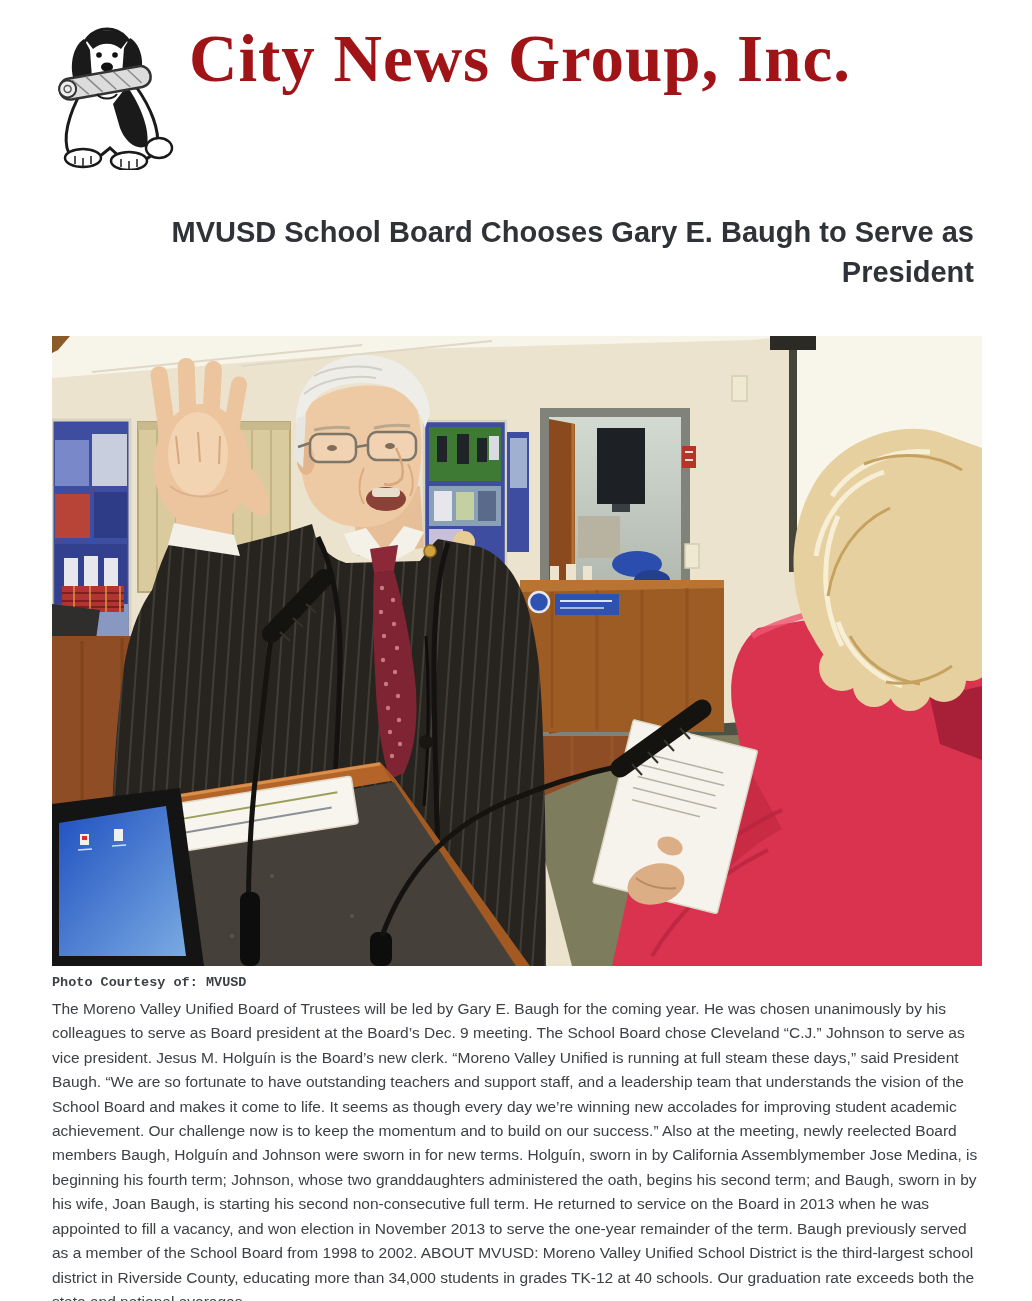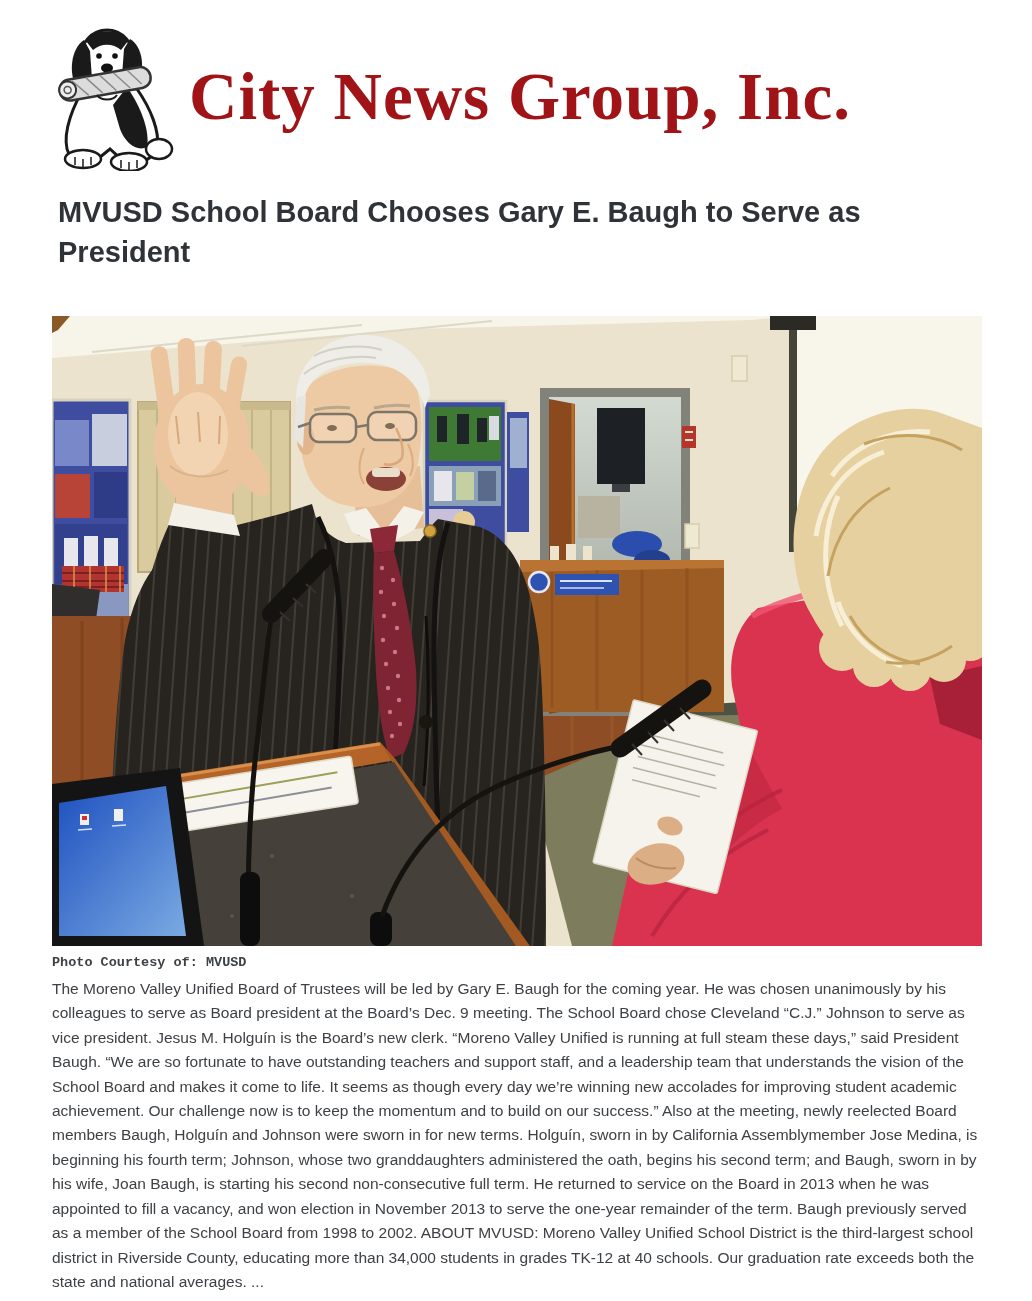--- a/index.html
+++ b/index.html
@@ -1,20 +1,20 @@
 <!DOCTYPE html>
 <html><head>
 <meta charset="utf-8">
 <style>
   html,body{margin:0;padding:0;background:#ffffff;}
   .page{width:1032px;min-height:1301px;background:#ffffff;font-family:"Liberation Sans",sans-serif;overflow:hidden;}
-  .logo-row{display:flex;align-items:center;margin:20px 0 0 53px;height:152px;}
+  .logo-row{display:flex;align-items:flex-start;margin:20px 0 0 53px;height:152px;}
   .logo-dog{width:128px;height:150px;flex:0 0 auto;}
   .logo-text{font-family:"Liberation Serif",serif;font-weight:bold;font-size:67px;color:#a01418;margin-left:8px;letter-spacing:1px;white-space:nowrap;}
-  .headline{margin:20px 58px 0 58px;text-align:left;font-size:29px;font-weight:bold;color:#2f3338;line-height:1.38;}
+  .headline{margin:40px 58px 0 58px;text-align:right;font-size:29px;font-weight:bold;color:#2f3338;line-height:1.38;}
   .photo-wrap{margin:44px 50px 0 52px;width:930px;height:630px;}
   .photo-wrap svg{display:block;width:930px;height:630px;}
   .caption{margin:8px 50px 0 52px;font-size:13.5px;font-weight:bold;color:#3d4145;line-height:17px;font-family:Liberation Mono, monospace;}
   .body-text{margin:6px 50px 0 52px;font-size:15.5px;color:#3d4145;line-height:24.4px;}
 </style>
 </head>
 <body>
 
 <div class="page">
 

